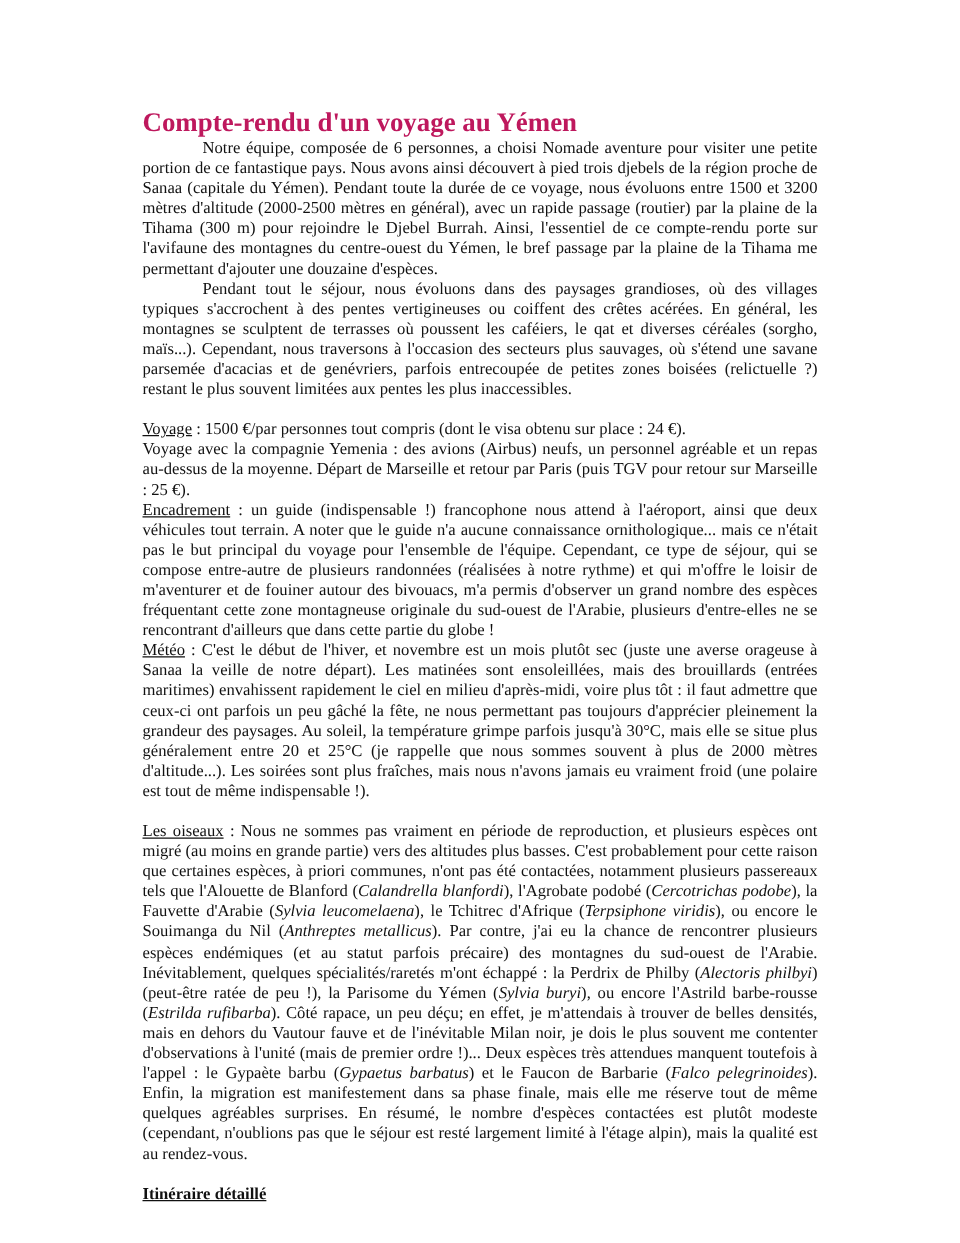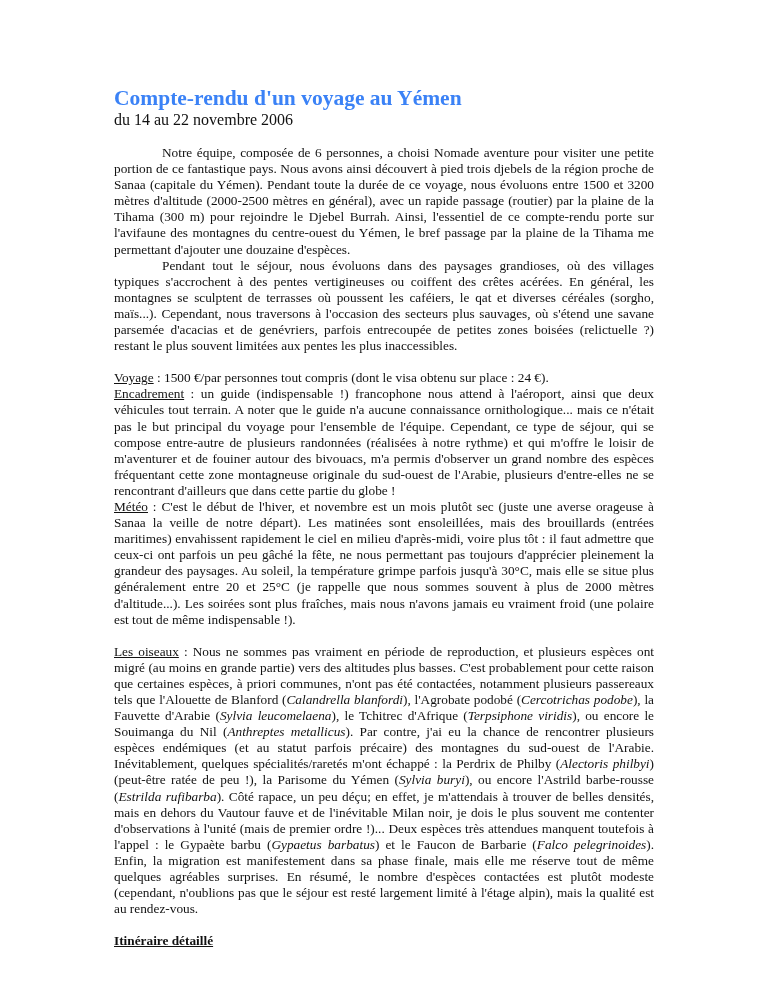--- a/index.html
+++ b/index.html
@@ -4,46 +4,46 @@
 <style>
   html, body { margin: 0; padding: 0; background: #ffffff; }
   body { width: 768px; height: 994px; overflow: hidden; position: relative; }
   .page {
     position: absolute; left: 114px; top: 86px; width: 540px;
     font-family: "Liberation Serif", "DejaVu Serif", serif;
     color: #111111; font-size: 13.3px; line-height: 16.1px;
   }
   h1 {
     font-family: "Liberation Serif", "DejaVu Serif", serif;
-    font-size: 21.5px; font-weight: bold; margin: 0; line-height: 24px; color: #3b82f6;
+    font-size: 21.5px; font-weight: bold; margin: 0; line-height: 24px; color: #be185d;
   }
   .subtitle { font-size: 16px; line-height: 19px; margin: 0 0 16px 0; }
   p { margin: 0; text-align: justify; }
   .indent { text-indent: 48px; }
   .u { text-decoration: underline; }
   .gap { height: 16px; }
   h2 {
     font-size: 13.3px; font-weight: bold; text-decoration: underline;
     margin: 0; line-height: 16px;
   }
   i { }
 </style>
 </head>
 <body>
 
 <div class="page">
   <h1>Compte-rendu d'un voyage au Yémen</h1>
-  <div class="subtitle">du 14 au 22 novembre 2006</div>
 
   <p class="indent">Notre équipe, composée de 6 personnes, a choisi Nomade aventure pour visiter une petite portion de ce fantastique pays. Nous avons ainsi découvert à pied trois djebels de la région proche de Sanaa (capitale du Yémen). Pendant toute la durée de ce voyage, nous évoluons entre 1500 et 3200 mètres d'altitude (2000-2500 mètres en général), avec un rapide passage (routier) par la plaine de la Tihama (300 m) pour rejoindre le Djebel Burrah. Ainsi, l'essentiel de ce compte-rendu porte sur l'avifaune des montagnes du centre-ouest du Yémen, le bref passage par la plaine de la Tihama me permettant d'ajouter une douzaine d'espèces.</p>
   <p class="indent">Pendant tout le séjour, nous évoluons dans des paysages grandioses, où des villages typiques s'accrochent à des pentes vertigineuses ou coiffent des crêtes acérées. En général, les montagnes se sculptent de terrasses où poussent les caféiers, le qat et diverses céréales (sorgho, maïs...). Cependant, nous traversons à l'occasion des secteurs plus sauvages, où s'étend une savane parsemée d'acacias et de genévriers, parfois entrecoupée de petites zones boisées (relictuelle ?) restant le plus souvent limitées aux pentes les plus inaccessibles.</p>
 
   <div class="gap"></div>
 
   <p><span class="u">Voyage</span><span> : 1500 €/par personnes tout compris (dont le visa obtenu sur place : 24 €).</span></p>
+  <p>Voyage avec la compagnie Yemenia : des avions (Airbus) neufs, un personnel agréable et un repas au-dessus de la moyenne. Départ de Marseille et retour par Paris (puis TGV pour retour sur Marseille : 25 €).</p>
   <p><span class="u">Encadrement</span><span> : un guide (indispensable !) francophone nous attend à l'aéroport, ainsi que deux véhicules tout terrain. A noter que le guide n'a aucune connaissance ornithologique... mais ce n'était pas le but principal du voyage pour l'ensemble de l'équipe. Cependant, ce type de séjour, qui se compose entre-autre de plusieurs randonnées (réalisées à notre rythme) et qui m'offre le loisir de m'aventurer et de fouiner autour des bivouacs, m'a permis d'observer un grand nombre des espèces fréquentant cette zone montagneuse originale du sud-ouest de l'Arabie, plusieurs d'entre-elles ne se rencontrant d'ailleurs que dans cette partie du globe !</span></p>
   <p><span class="u">Météo</span><span> : C'est le début de l'hiver, et novembre est un mois plutôt sec (juste une averse orageuse à Sanaa la veille de notre départ). Les matinées sont ensoleillées, mais des brouillards (entrées maritimes) envahissent rapidement le ciel en milieu d'après-midi, voire plus tôt : il faut admettre que ceux-ci ont parfois un peu gâché la fête, ne nous permettant pas toujours d'apprécier pleinement la grandeur des paysages. Au soleil, la température grimpe parfois jusqu'à 30°C, mais elle se situe plus généralement entre 20 et 25°C (je rappelle que nous sommes souvent à plus de 2000 mètres d'altitude...). Les soirées sont plus fraîches, mais nous n'avons jamais eu vraiment froid (une polaire est tout de même indispensable !).</span></p>
 
   <div class="gap"></div>
 
   <p><span class="u">Les oiseaux</span><span id="oiseaux-body"><span> : Nous ne sommes pas vraiment en période de reproduction, et plusieurs espèces ont migré (au moins en grande partie) vers des altitudes plus basses. C'est probablement pour cette raison que certaines espèces, à priori communes, n'ont pas été contactées, notamment plusieurs passereaux tels que l'Alouette de Blanford (</span><i>Calandrella blanfordi</i><span>), l'Agrobate podobé (</span><i>Cercotrichas podobe</i><span>), la Fauvette d'Arabie (</span><i>Sylvia leucomelaena</i><span>), le Tchitrec d'Afrique (</span><i>Terpsiphone viridis</i><span>), ou encore le Souimanga du Nil (</span><i>Anthreptes metallicus</i><span>). Par contre, j'ai eu la chance de rencontrer plusieurs espèces endémiques (et au statut parfois précaire) des montagnes du sud-ouest de l'Arabie. Inévitablement, quelques spécialités/raretés m'ont échappé : la Perdrix de Philby (</span><i>Alectoris philbyi</i><span>) (peut-être ratée de peu !), la Parisome du Yémen (</span><i>Sylvia buryi</i><span>), ou encore l'Astrild barbe-rousse (</span><i>Estrilda rufibarba</i><span>). Côté rapace, un peu déçu; en effet, je m'attendais à trouver de belles densités, mais en dehors du Vautour fauve et de l'inévitable Milan noir, je dois le plus souvent me contenter d'observations à l'unité (mais de premier ordre !)... Deux espèces très attendues manquent toutefois à l'appel : le Gypaète barbu (</span><i>Gypaetus barbatus</i><span>) et le Faucon de Barbarie (</span><i>Falco pelegrinoides</i><span>). Enfin, la migration est manifestement dans sa phase finale, mais elle me réserve tout de même quelques agréables surprises. En résumé, le nombre d'espèces contactées est plutôt modeste (cependant, n'oublions pas que le séjour est resté largement limité à l'étage alpin), mais la qualité est au rendez-vous.</span></span></p>
 
   <div class="gap"></div>
 
   <h2>Itinéraire détaillé</h2>

